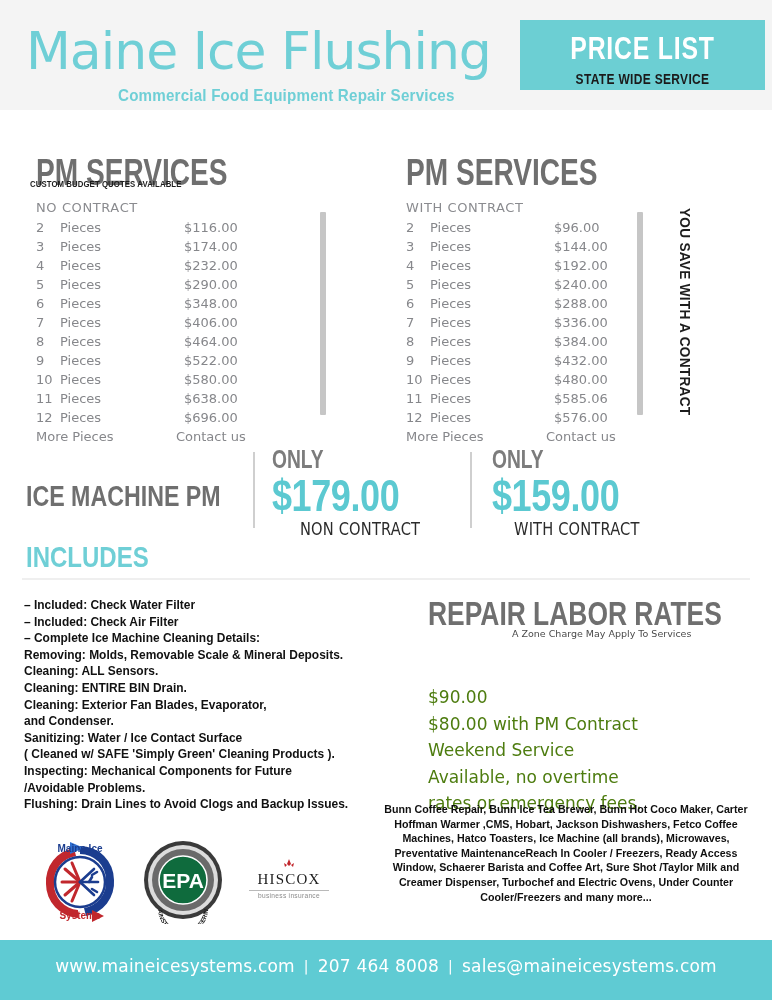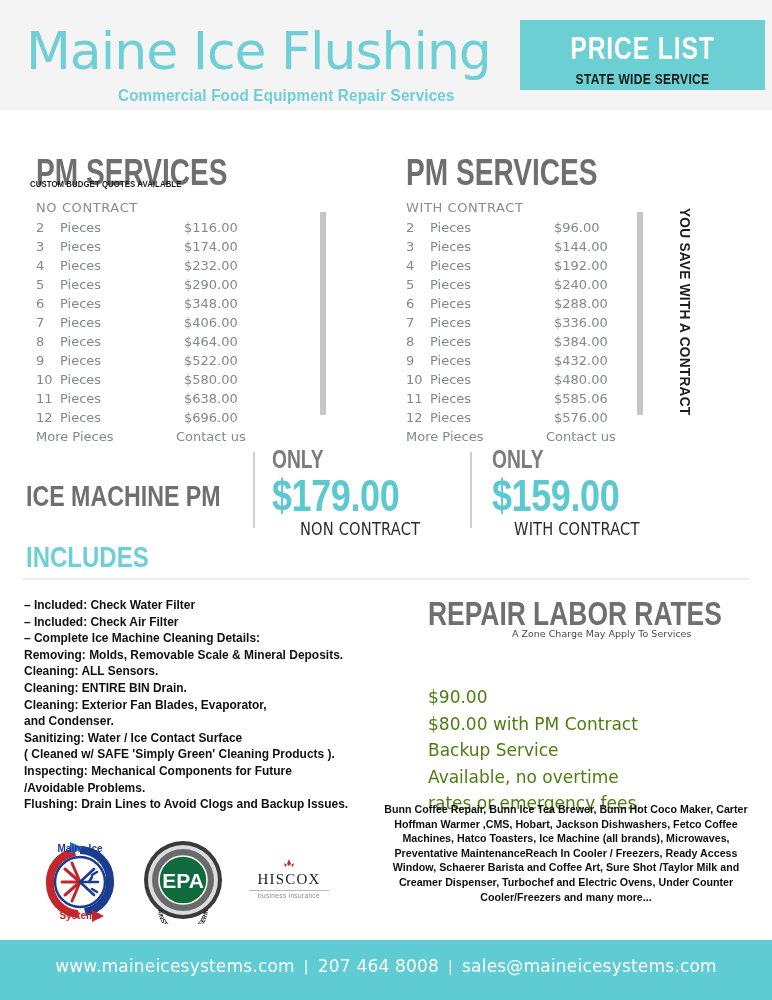--- a/index.html
+++ b/index.html
@@ -358,21 +358,21 @@
       <div>Inspecting:  Mechanical Components for Future</div>
       <div>/Avoidable Problems.</div>
       <div>Flushing:  Drain Lines to Avoid Clogs and Backup Issues.</div>
     </div>
 
   <div class="repair-head">REPAIR LABOR RATES</div>
   <div class="repair-note">A Zone Charge May Apply To Services</div>
   <div class="repair-lines" id="repair-lines">
       <div>$90.00</div>
       <div>$80.00 with PM Contract</div>
-      <div>Backup Service</div>
+      <div>Weekend Service</div>
       <div>Available, no overtime</div>
       <div>rates or emergency fees.</div>
     </div>
   <div class="brands">Bunn Coffee Repair, Bunn Ice Tea Brewer, Bunn Hot Coco Maker, Carter Hoffman Warmer ,CMS, Hobart, Jackson Dishwashers, Fetco Coffee Machines, Hatco Toasters, Ice Machine (all brands), Microwaves, Preventative MaintenanceReach In Cooler / Freezers, Ready Access Window, Schaerer Barista and Coffee Art, Sure Shot /Taylor Milk and Creamer Dispenser, Turbochef and Electric Ovens, Under Counter Cooler/Freezers and many more...</div>
 
   <div class="logo-mis">
     <svg viewBox="0 0 92 88" width="92" height="88" aria-hidden="true">
       <path d="M46 8 A34 34 0 0 1 80 42 L72 42 A26 26 0 0 0 46 16 Z" fill="#1b3d8f"></path>
       <path d="M80 42 A34 34 0 0 1 52 78 L50 70 A26 26 0 0 0 72 42 Z" fill="#1b3d8f"></path>
       <path d="M12 46 A34 34 0 0 1 40 10 L42 18 A26 26 0 0 0 20 46 Z" fill="#c1272d"></path>

